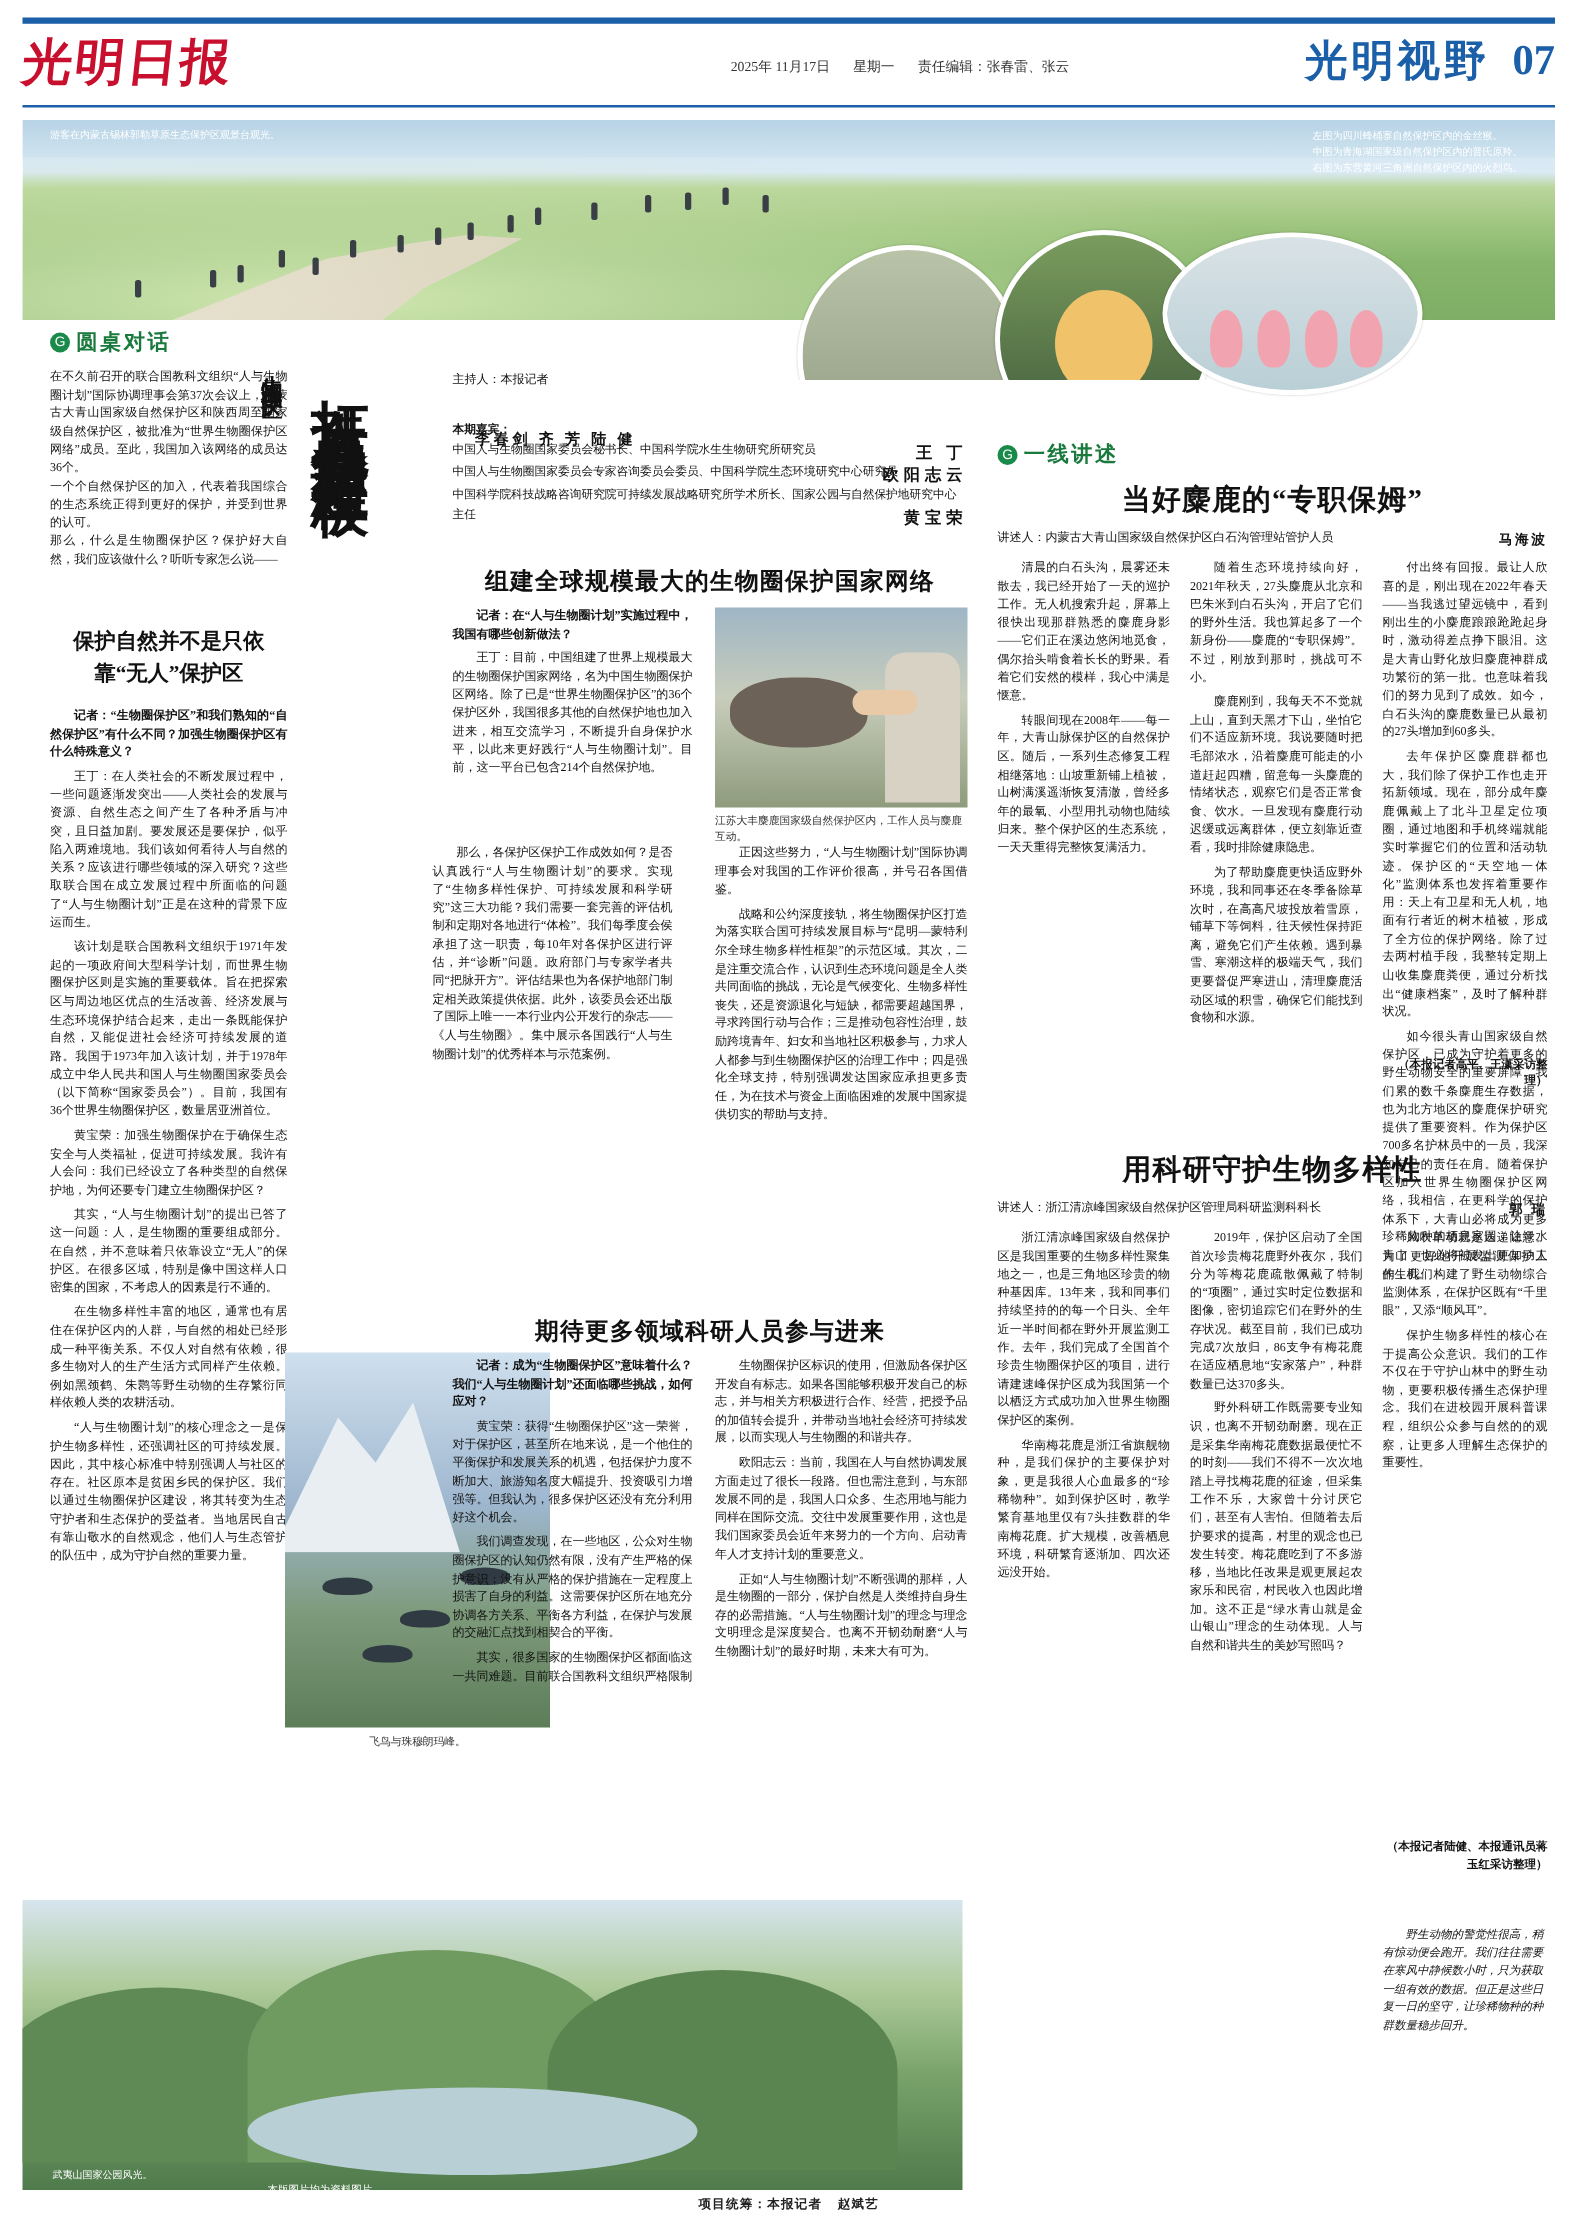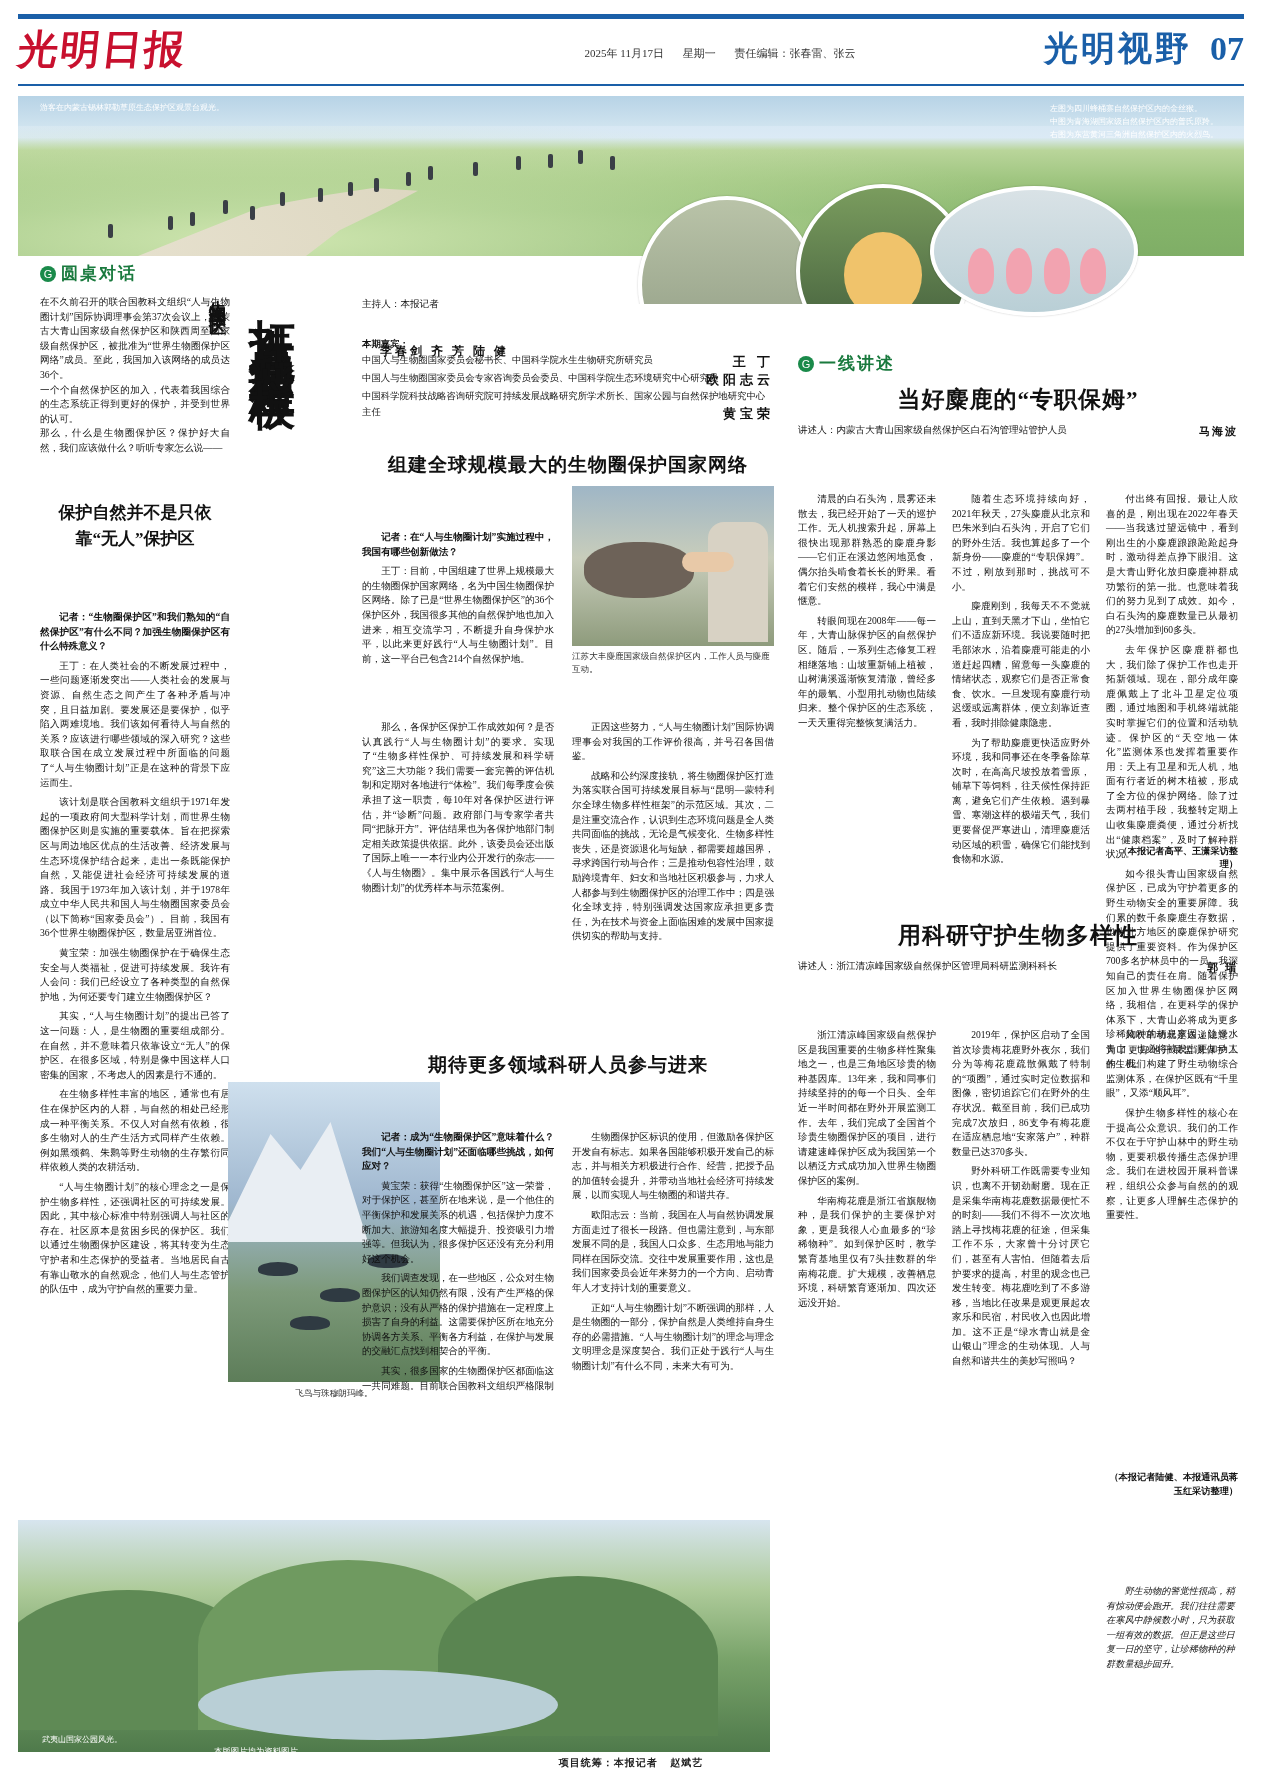--- a/index.html
+++ b/index.html
@@ -48,21 +48,21 @@
   .circ{position:absolute;border-radius:50%;border:4px solid #fff;overflow:hidden;box-shadow:0 0 2px rgba(0,0,0,.25);}
   .circ-deer{left:620px;top:100px;width:170px;height:170px;background:linear-gradient(#b9c3a8,#8e9a82);}
   .circ-monkey{left:778px;top:88px;width:166px;height:166px;background:linear-gradient(#7a9c5e,#3f5a3a);}
   .circ-flam{left:930px;top:186px;width:200px;height:122px;border-radius:50%;background:linear-gradient(#d9e2e6,#b9cfd6);}
   .monkey-face{position:absolute;left:44px;top:44px;width:78px;height:86px;border-radius:50%;background:#f0c36b;}
   .flam-b{position:absolute;width:26px;height:46px;background:#f2a3b0;border-radius:50% 50% 40% 40%;bottom:18px;}
   .hd-g{display:inline-block;width:16px;height:16px;border-radius:50%;background:#1a8a4a;color:#fff;font-size:11px;
         line-height:16px;text-align:center;font-family:"Liberation Sans",sans-serif;vertical-align:middle;margin-right:5px;}
   .sec-label{font-size:17px;font-weight:bold;color:#1a7a3e;letter-spacing:2px;vertical-align:middle;}
 
-  .body-txt{font-size:9.6px;line-height:14.6px;text-align:justify;color:#111;margin-top:44px;}
+  .body-txt{font-size:9.6px;line-height:14.6px;text-align:justify;color:#111;}
   .body-txt p{margin:0 0 5px 0;text-indent:2em;}
   .q{font-weight:bold;}
 
   
   .roundtable{position:absolute;left:40px;top:262px;width:200px;}
   .rt-head{white-space:nowrap;}
   .rt-intro{margin-top:10px;width:190px;}
   .left-h1{position:absolute;left:40px;top:500px;width:190px;font-size:17px;font-weight:bold;line-height:26px;color:#111;text-align:center;}
   .left-body{position:absolute;left:40px;top:566px;width:190px;}
 
@@ -79,21 +79,21 @@
   .guests .g-name{display:block;text-align:right;font-weight:bold;font-size:13px;letter-spacing:4px;margin-top:-14px;}
   .ctr-h2{position:absolute;left:362px;top:452px;width:412px;text-align:center;font-size:19px;font-weight:bold;letter-spacing:1px;}
   .ctr-body-l{position:absolute;left:362px;top:486px;width:192px;}
   .ctr-photo{position:absolute;left:572px;top:486px;width:202px;height:160px;
     background:linear-gradient(#9fb6c6,#c8cdbb 45%,#8e9b7c 100%);overflow:hidden;}
   .ctr-photo .pdeer{position:absolute;left:12px;top:56px;width:110px;height:56px;background:#6d6258;border-radius:45%;}
   .ctr-photo .phand{position:absolute;right:40px;top:66px;width:52px;height:20px;background:#e8c9a8;border-radius:10px;}
   .ctr-photo .pperson{position:absolute;right:6px;top:36px;width:60px;height:120px;background:#d8d2c4;border-radius:16px 16px 0 0;}
   .ctr-cap{position:absolute;left:572px;top:650px;width:202px;font-size:8.6px;color:#333;line-height:13px;}
   .ctr-body-r{position:absolute;left:572px;top:676px;width:202px;}
-  .ctr-body-l2{position:absolute;left:362px;top:676px;width:192px;}
+  .ctr-body-l2{position:absolute;left:346px;top:676px;width:192px;}
 
   .ctr-h3{position:absolute;left:362px;top:1052px;width:412px;text-align:center;font-size:19px;font-weight:bold;letter-spacing:1px;}
   .ctr-b2-a{position:absolute;left:362px;top:1086px;width:192px;}
   .ctr-b2-b{position:absolute;left:572px;top:1086px;width:202px;}
 
   .left-photo{position:absolute;left:228px;top:1082px;width:212px;height:300px;background:linear-gradient(#cfe0ee,#9fb7cf 40%,#7d9a7a 70%,#5d7d59);overflow:hidden;}
   .lp-mtn{position:absolute;left:-10px;top:40px;width:150px;height:120px;background:#e9eef3;clip-path:polygon(0% 100%,35% 10%,55% 40%,75% 0%,100% 100%);}
   .lp-bird{position:absolute;width:40px;height:14px;background:#2f3a42;border-radius:50% 50% 40% 40%;}
   .left-photo-cap{position:absolute;left:228px;top:1388px;width:212px;font-size:8.6px;color:#333;text-align:center;}
 
@@ -264,21 +264,21 @@
   <div class="ctr-h3">期待更多领域科研人员参与进来</div>
   <div class="ctr-b2-a body-txt">
     <p class="q">记者：成为“生物圈保护区”意味着什么？我们“人与生物圈计划”还面临哪些挑战，如何应对？</p>
     <p>黄宝荣：获得“生物圈保护区”这一荣誉，对于保护区，甚至所在地来说，是一个他住的平衡保护和发展关系的机遇，包括保护力度不断加大、旅游知名度大幅提升、投资吸引力增强等。但我认为，很多保护区还没有充分利用好这个机会。</p>
     <p>我们调查发现，在一些地区，公众对生物圈保护区的认知仍然有限，没有产生严格的保护意识；没有从严格的保护措施在一定程度上损害了自身的利益。这需要保护区所在地充分协调各方关系、平衡各方利益，在保护与发展的交融汇点找到相契合的平衡。</p>
     <p>其实，很多国家的生物圈保护区都面临这一共同难题。目前联合国教科文组织严格限制</p>
   </div>
   <div class="ctr-b2-b body-txt">
     <p>生物圈保护区标识的使用，但激励各保护区开发自有标志。如果各国能够积极开发自己的标志，并与相关方积极进行合作、经营，把授予品的加值转会提升，并带动当地社会经济可持续发展，以而实现人与生物圈的和谐共存。</p>
     <p>欧阳志云：当前，我国在人与自然协调发展方面走过了很长一段路。但也需注意到，与东部发展不同的是，我国人口众多、生态用地与能力同样在国际交流。交往中发展重要作用，这也是我们国家委员会近年来努力的一个方向、启动青年人才支持计划的重要意义。</p>
-    <p>正如“人与生物圈计划”不断强调的那样，人是生物圈的一部分，保护自然是人类维持自身生存的必需措施。“人与生物圈计划”的理念与理念文明理念是深度契合。我们正处于践行“人与生物圈计划”有什么不同，未来大有可为。</p>
+    <p>正如“人与生物圈计划”不断强调的那样，人是生物圈的一部分，保护自然是人类维持自身生存的必需措施。“人与生物圈计划”的理念与理念文明理念是深度契合。也离不开韧劲耐磨“人与生物圈计划”的最好时期，未来大有可为。</p>
   </div>
 
   <div class="rside-head">
     <span class="hd-g">G</span><span class="sec-label">一线讲述</span>
   </div>
   <div class="r-h1">当好麋鹿的“专职保姆”</div>
   <div class="r-byline">
     <span>讲述人：内蒙古大青山国家级自然保护区白石沟管理站管护人员</span>
     <span class="nm">马海波</span>
   </div>

